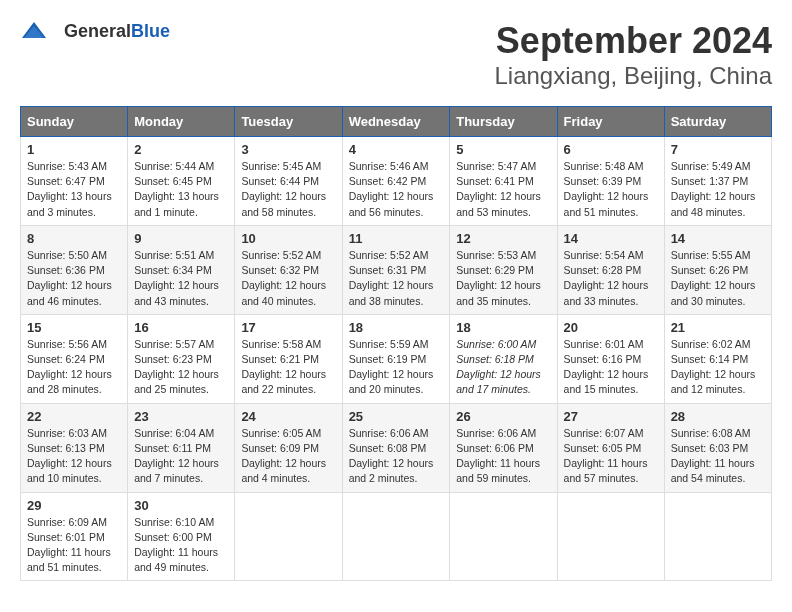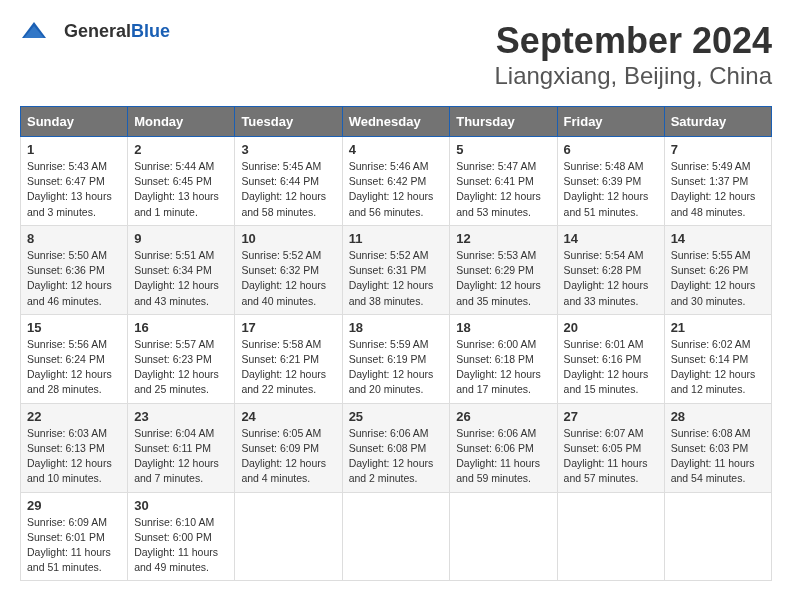--- a/index.html
+++ b/index.html
@@ -245,21 +245,21 @@
         </td>
         <td>
           <span class="day-number">18</span>
           <div class="day-content" style="white-space: pre-line;">Sunrise: 5:59 AM
 Sunset: 6:19 PM
 Daylight: 12 hours
 and 20 minutes.</div>
         </td>
         <td>
           <span class="day-number">18</span>
-          <div class="day-content" style="white-space: pre-line;">Sunrise: 6:00 AM
+          <div class="day-content" style="white-space: pre-line; font-style: italic;">Sunrise: 6:00 AM
 Sunset: 6:18 PM
 Daylight: 12 hours
 and 17 minutes.</div>
         </td>
         <td>
           <span class="day-number">20</span>
           <div class="day-content" style="white-space: pre-line;">Sunrise: 6:01 AM
 Sunset: 6:16 PM
 Daylight: 12 hours
 and 15 minutes.</div>

